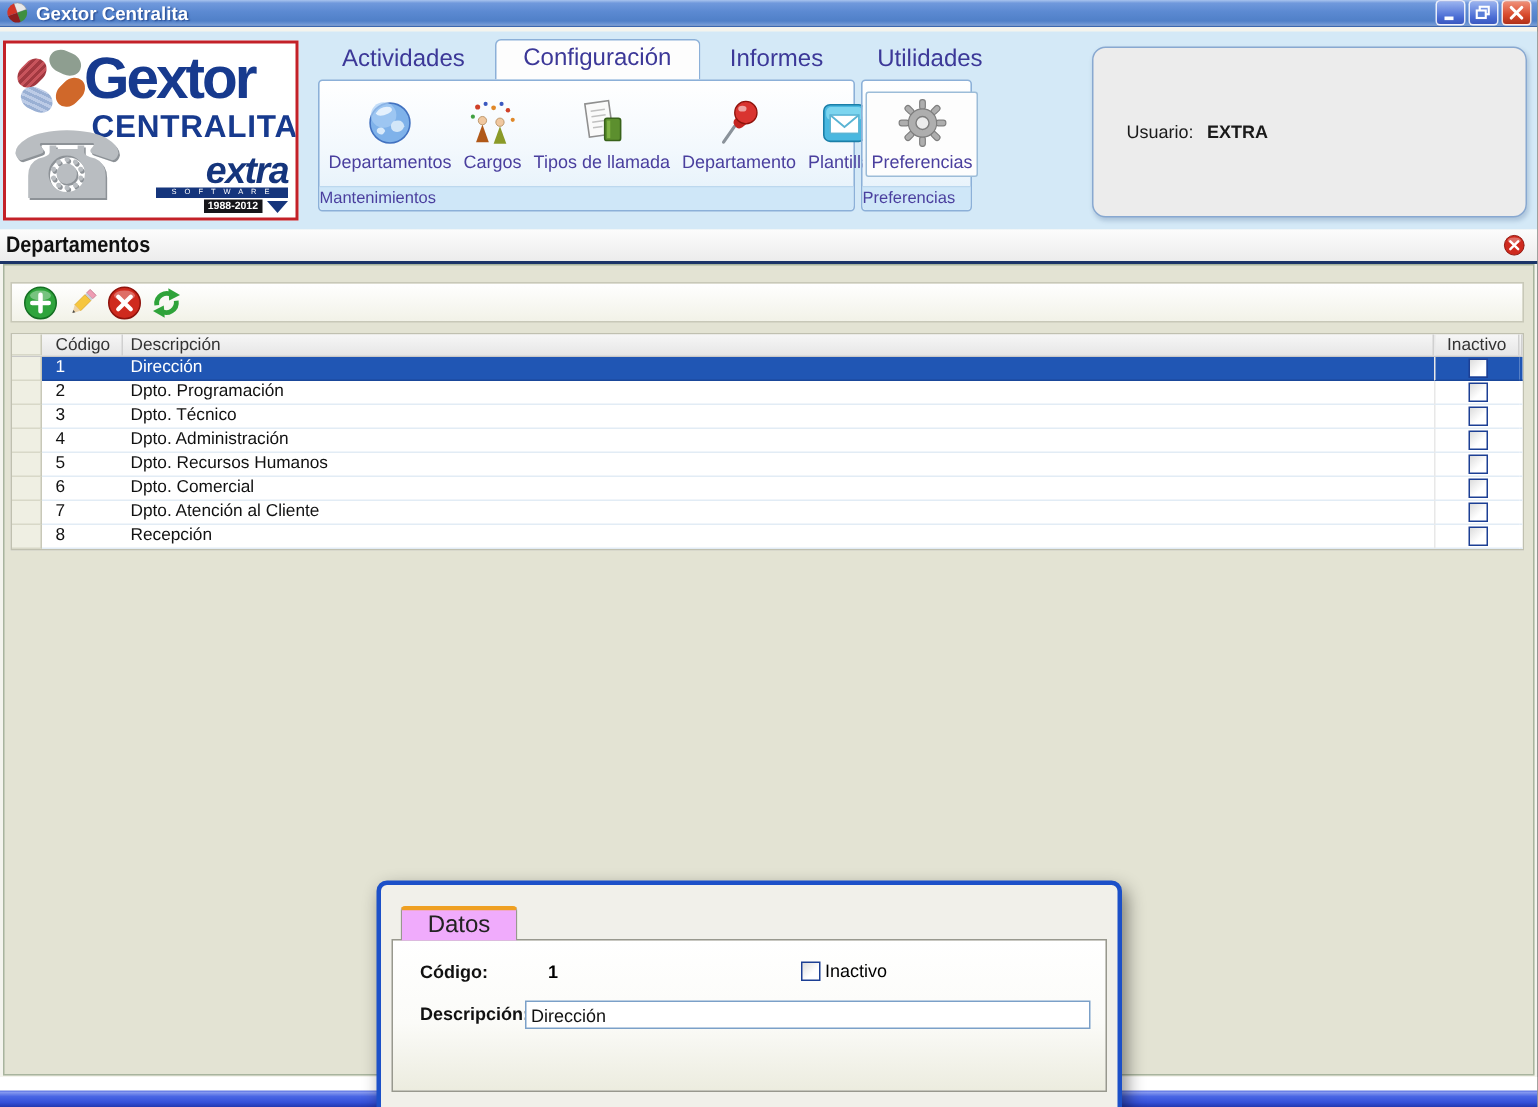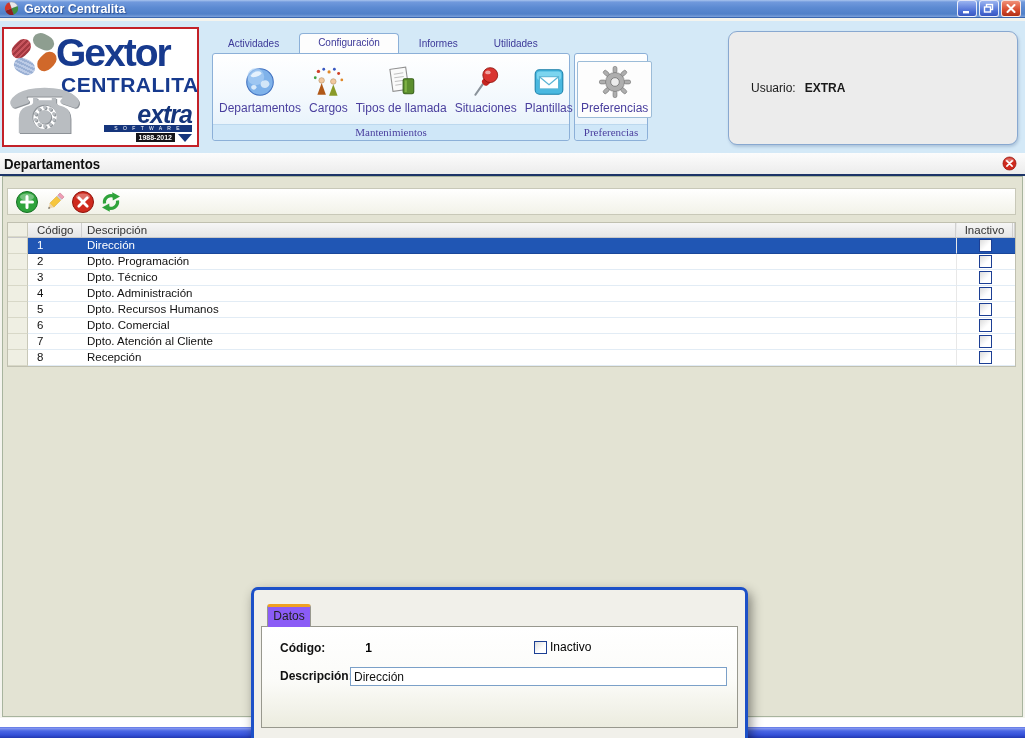--- a/index.html
+++ b/index.html
@@ -46,21 +46,21 @@
   .phone-glyph{ position:absolute; left:2px; top:52px; font-size:62px; color:#b9bdc1; text-shadow:1px 1px 0 #8d9297; line-height:62px; }
   .extra-logo{ position:absolute; right:5px; bottom:3px; width:88px; text-align:right; }
   .extra-word{ font-size:25px; font-weight:bold; font-style:italic; color:#15357c; letter-spacing:-1px; line-height:21px; }
   .extra-bar{ margin-top:0; height:7px; background:#15357c; color:#fff; font-size:5px; letter-spacing:2px; text-align:center; line-height:7px; }
   .extra-years-row{ display:flex; align-items:center; justify-content:flex-end; margin-top:1px; }
   .extra-years{ background:#15151a; color:#fff; font-size:7px; font-weight:bold; padding:0 3px; line-height:9px; }
   .extra-tri{ width:0; height:0; border-left:7px solid transparent; border-right:7px solid transparent; border-top:8px solid #15357c; margin-left:3px; }
   
   .tabs{ position:absolute; left:212px; top:10px; height:22px; display:flex; align-items:flex-end; }
   .tab{
-    padding:3px 16px 4px; font-size:10px; color:#3c3898; cursor:default; margin-right:4px;
+    padding:3px 16px 4px; font-size:16px; color:#3c3898; cursor:default; margin-right:4px;
   }
   .tab.active{
     background:#fdfdfd; border:1px solid #8cb0d8; border-bottom:none;
     border-radius:4px 4px 0 0; padding:3px 18px 5px; color:#3c3898;text-align:right;
   }
   
   .ribbon-group{
     position:absolute; top:32px; height:88px;
     border:1px solid #8cb0d8; border-radius:3px;
     background:linear-gradient(180deg,#ffffff 0%,#f2f8fd 55%,#e2f0fa 100%);
@@ -69,21 +69,21 @@
   .ribbon-group.g1{ left:574px; width:74px; }
   .ribbon-items{ position:absolute; left:0; right:0; top:2px; bottom:17px; display:flex; align-items:center; justify-content:space-around; padding:0 2px; }
   .ribbon-item{ display:flex; flex-direction:column; align-items:center; cursor:default; padding:2px 3px; border:1px solid transparent; border-radius:2px; }
   .ribbon-item.active{ background:#fdfdfd; border-color:#9cbcd8; }
   .ribbon-item .ricon{ height:36px; display:flex; align-items:center; }
   .ribbon-item .ricon svg{ width:34px; height:34px; }
   .ribbon-item-label{ font-size:12px; color:#4a3f9e; margin-top:1px; white-space:nowrap; }
   .group-label{
     position:absolute; left:0; right:0; bottom:0; height:16px;
     background:#cfe7f8; border-top:1px solid #bcd8ee; border-radius:0 0 3px 3px;
-    text-align:center; font-size:11px; color:#4a3f9e; line-height:15px;font-family:Liberation Serif, serif;
+    text-align:left; font-size:11px; color:#4a3f9e; line-height:15px;
   }
   
   .user-panel{
     position:absolute; left:728px; top:10px; width:290px; height:114px;
     background:#ececec; border:1px solid #88a8d0; border-radius:9px;
     box-shadow:1px 2px 3px rgba(60,90,140,.25);
     display:flex; align-items:center; padding-left:22px; font-size:12px; color:#1a1a1a;
   }
   .user-panel b{ margin-left:9px; }
   
@@ -139,24 +139,24 @@
   }
   .dlg-titlebar .app-icon{ width:14px; height:14px; margin-right:5px; }
   .dlg-titlebar .app-icon svg{ width:14px; height:14px; }
   .dlg-title-text{ color:#fff; font-weight:bold; font-size:12px; text-shadow:1px 1px 1px #16348c; flex:1; }
   .dlg-close{ width:19px; height:17px; border:1px solid #fff; border-radius:3px;
     background:linear-gradient(180deg,#f09078,#d84a2c 60%,#b03018);
     display:flex; align-items:center; justify-content:center; cursor:default; }
   .dlg-close svg{ width:12px; height:11px; }
   .dlg-body{ position:relative; height:170px; }
   .dlg-tab{
-    position:absolute; left:13px; top:14px; width:44px; height:23px; z-index:2;
-    background:#8b5cf6; border:1px solid #98988e; border-bottom:none;
+    position:absolute; left:13px; top:14px; width:78px; height:23px; z-index:2;
+    background:#f0abfc; border:1px solid #98988e; border-bottom:none;
     border-top:3px solid #efa022; border-radius:3px 3px 0 0;
-    font-size:12px; color:#222; text-align:center; line-height:19px; cursor:default;
+    font-size:16px; color:#222; text-align:center; line-height:19px; cursor:default;
   }
   .dlg-panel{
     position:absolute; left:7px; top:36px; right:7px; height:102px;
     border:1px solid #98988e;
     background:linear-gradient(180deg,#ffffff 0%,#fbfbf8 55%,#ececdf 100%);
   }
   .f-label{ font-weight:bold; font-size:12px; color:#111; }
   .f-row1{ position:absolute; left:18px; top:14px; right:10px; display:flex; align-items:center; }
   .f-codigo-value{ font-weight:bold; font-size:12px; margin-left:40px; }
   .f-inactivo{ position:absolute; left:254px; top:-1px; display:flex; align-items:center; }
@@ -284,21 +284,21 @@
             </div>
             <div class="ribbon-item">
               <span class="ricon">
                 <svg viewBox="0 0 32 32">
                   <path d="M13 18 L6 28" stroke="#8a929a" stroke-width="2" stroke-linecap="round"></path>
                   <rect x="12" y="12" width="9" height="7" rx="3" transform="rotate(-40 16 15)" fill="#c42420"></rect>
                   <circle cx="20" cy="9.5" r="7" fill="#d93430" stroke="#8e130c" stroke-width="0.8"></circle>
                   <ellipse cx="17.8" cy="7" rx="2.6" ry="1.8" fill="#fff" opacity="0.55"></ellipse>
                 </svg>
               </span>
-              <span class="ribbon-item-label">Situaciones</span>
+              <span class="ribbon-item-label">Departamento</span>
             </div>
             <div class="ribbon-item">
               <span class="ricon">
                 <svg viewBox="0 0 32 32">
                   <rect x="3" y="4.5" width="26" height="23" rx="4" fill="#49b8e0" stroke="#1a7fa8"></rect>
                   <rect x="4.5" y="6" width="23" height="8" rx="3" fill="#8adcf2" opacity="0.8"></rect>
                   <rect x="7" y="11" width="18" height="11.5" fill="#fff" stroke="#5ab4d4"></rect>
                   <path d="M7 11 L16 18.5 L25 11" fill="none" stroke="#5ab4d4" stroke-width="1.2"></path>
                 </svg>
               </span>

